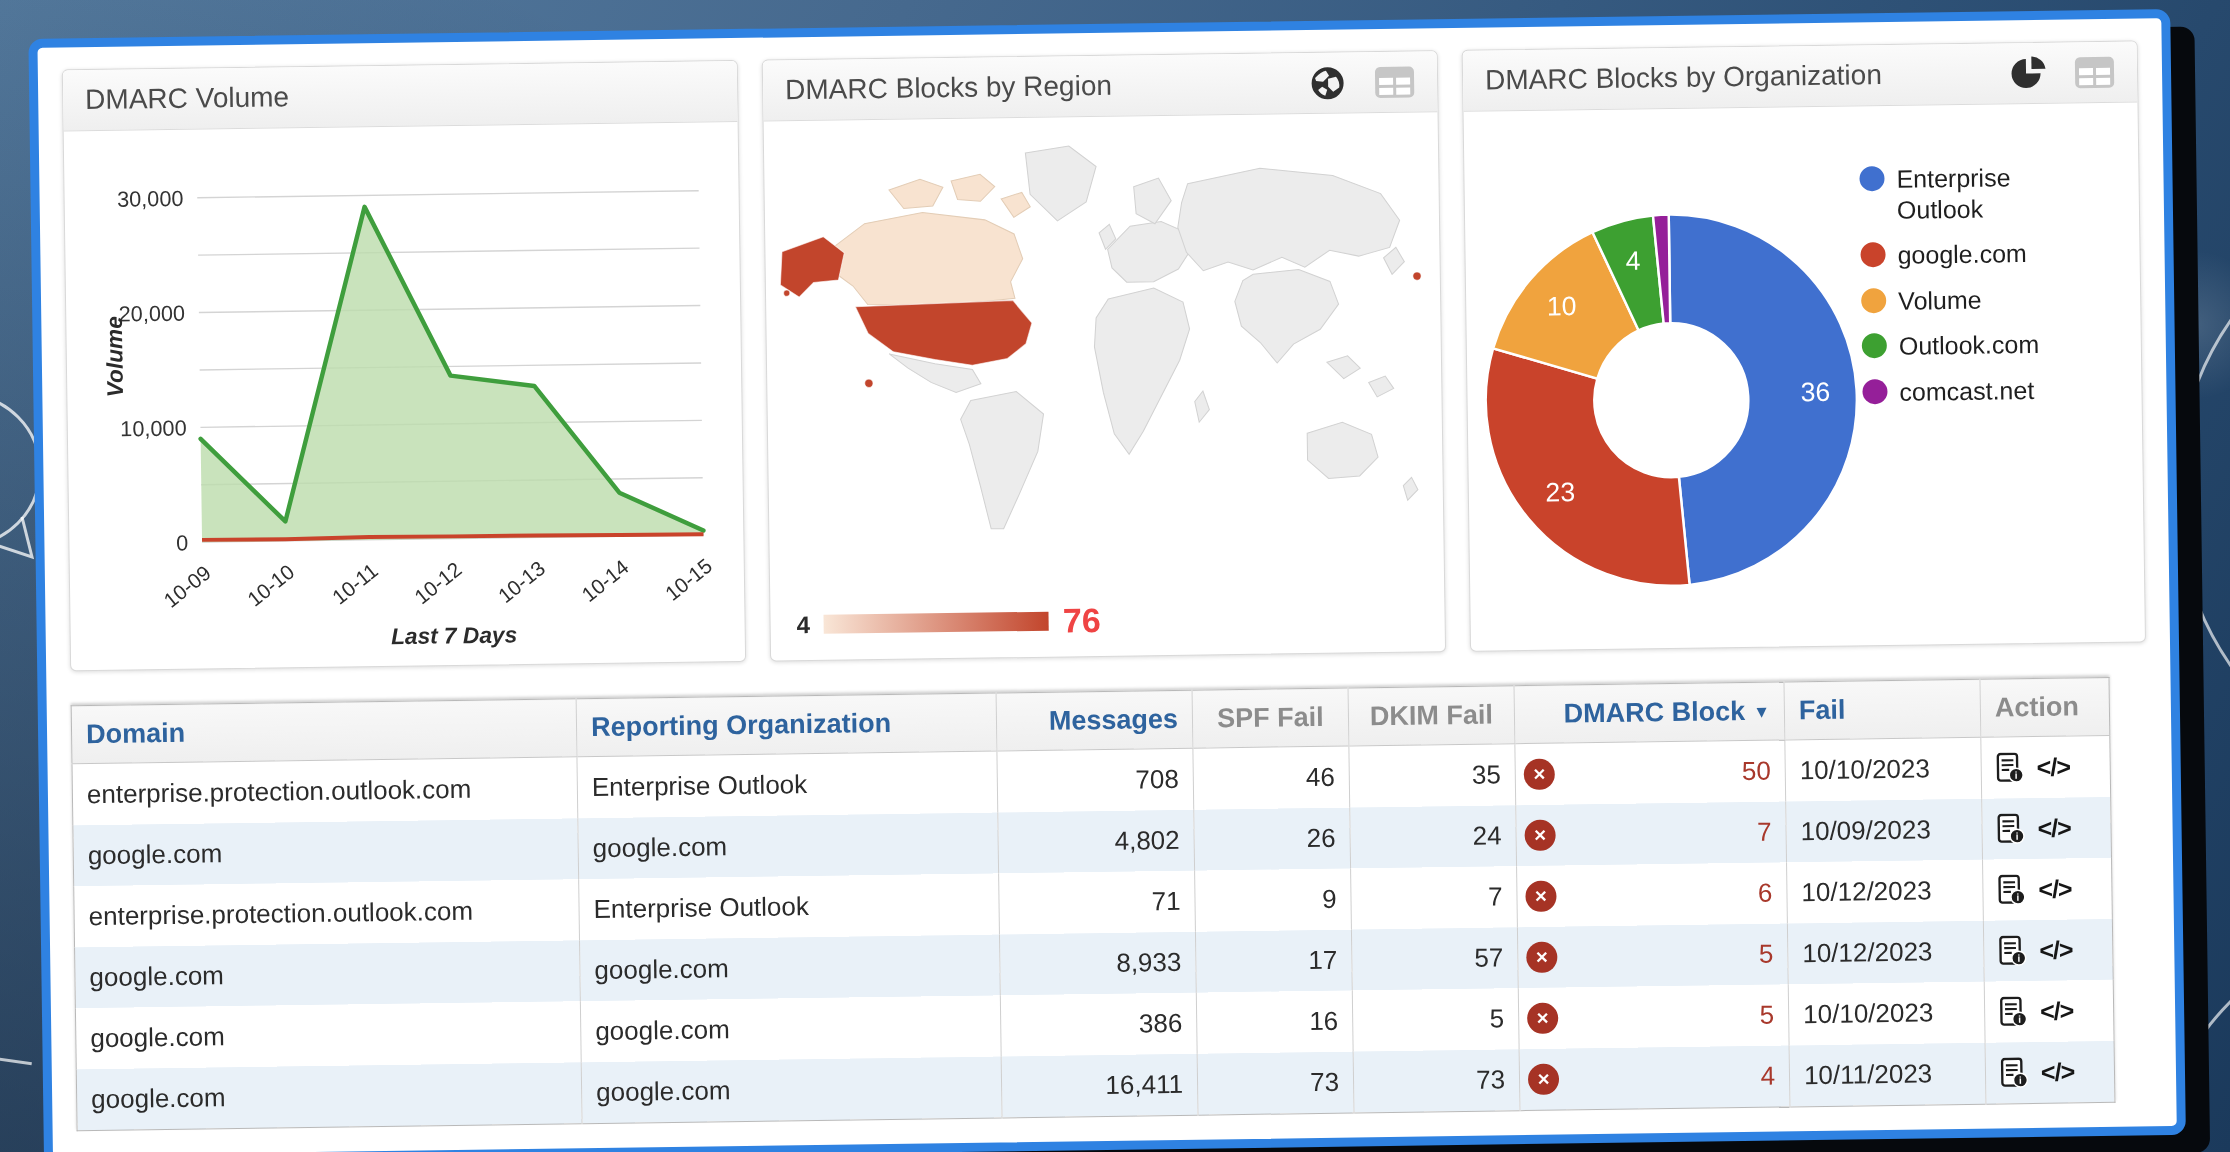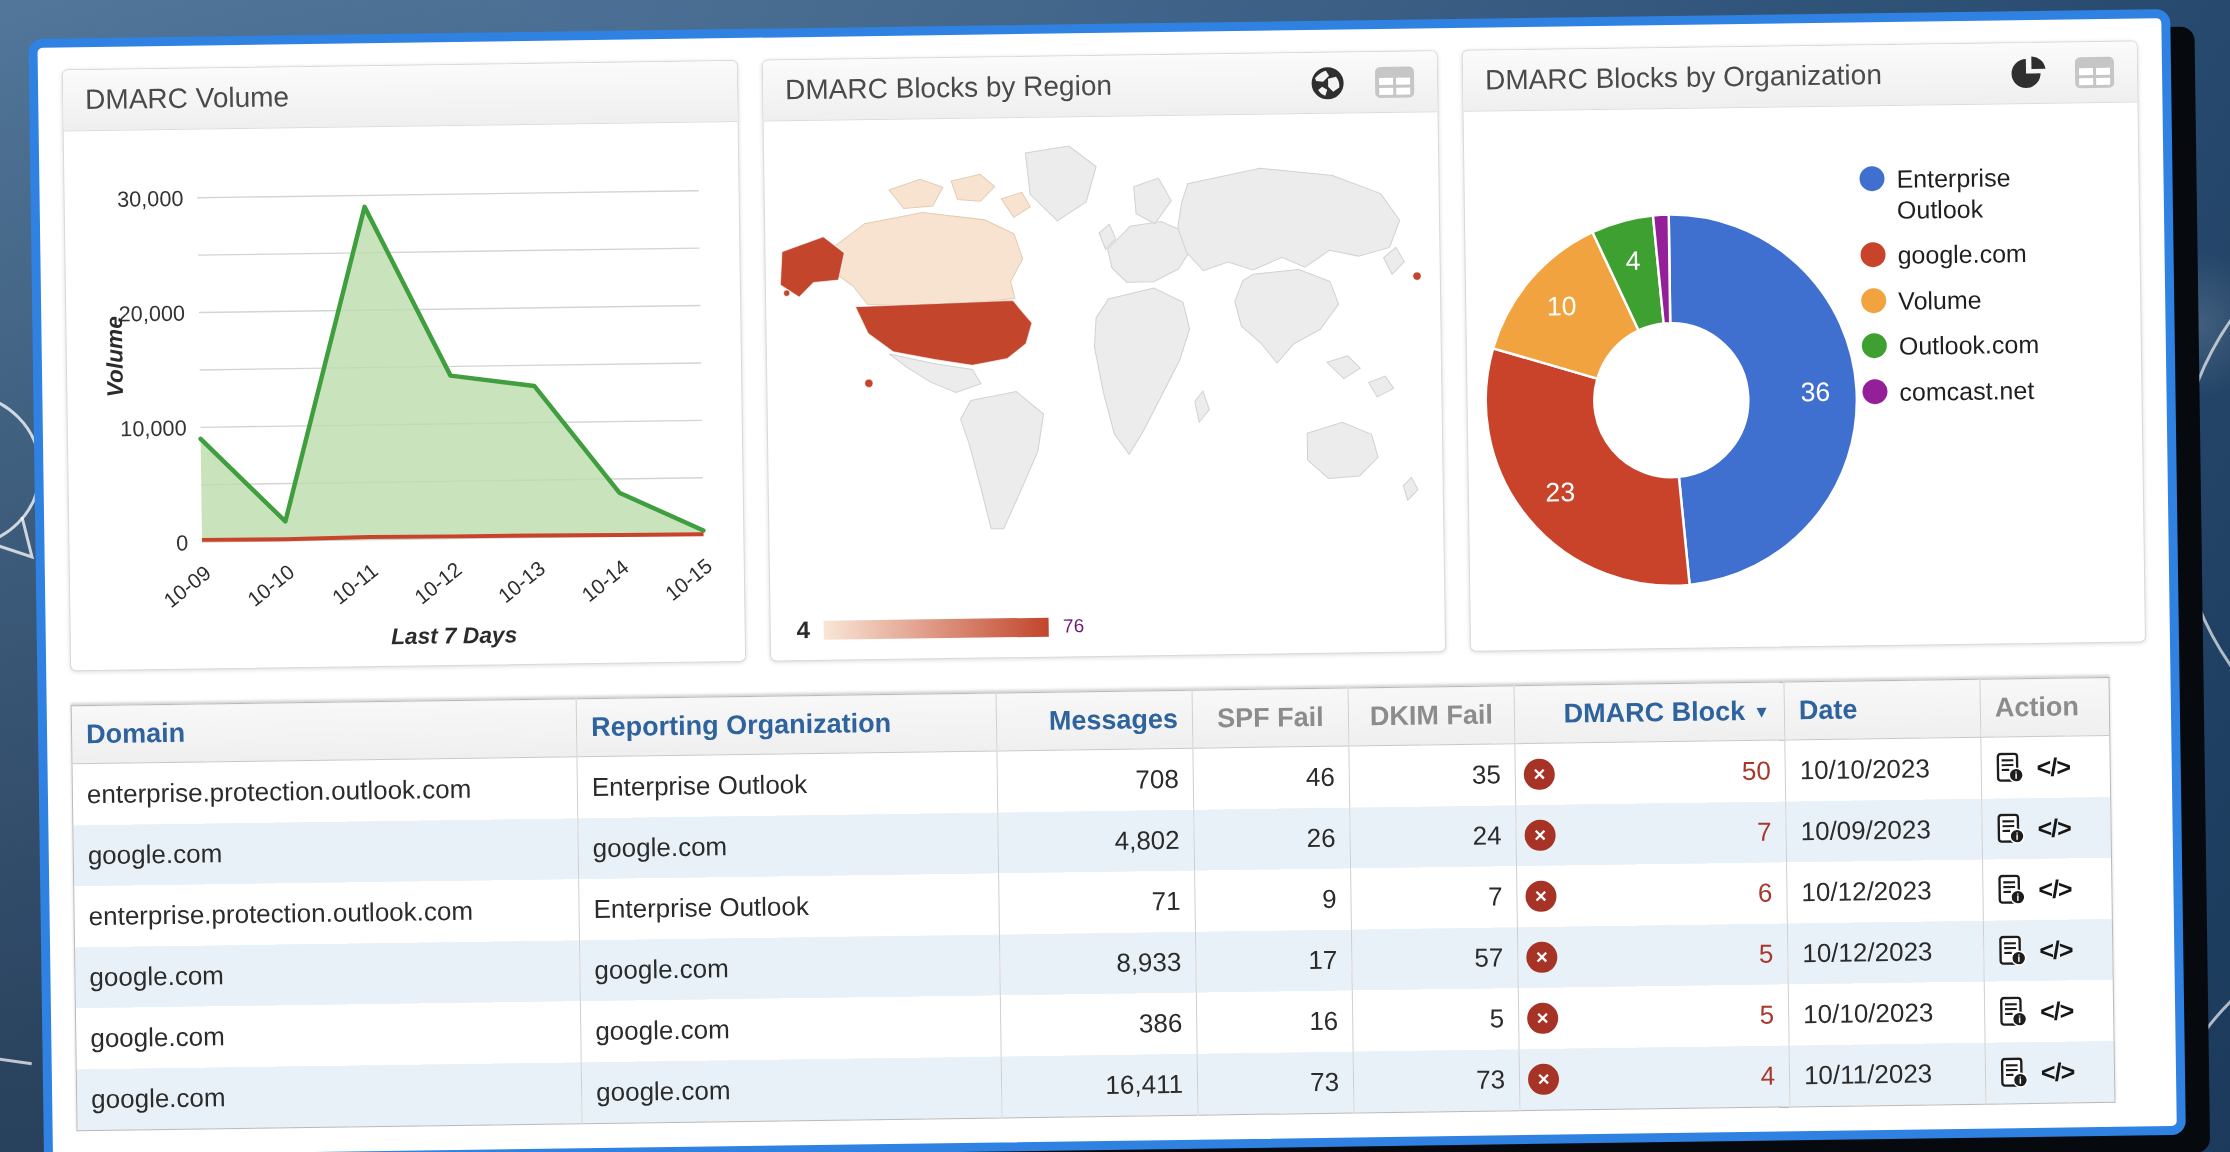--- a/index.html
+++ b/index.html
@@ -31,21 +31,21 @@
     padding:0 22px;background:linear-gradient(#fbfbfb,#efefef);border-bottom:1px solid #dcdcdc;}
   .panel-title{font-size:28px;color:var(--panel-title,#4a4a4a);font-weight:400;}
   .panel-icons{display:flex;align-items:center;gap:28px;}
   .panel-icons svg{display:block;cursor:pointer;}
   .panel-body{position:relative;height:539px;}
   svg text{font-family:"Liberation Sans", sans-serif;}
 
   
   .map-legend{position:absolute;left:26px;bottom:16px;display:flex;align-items:center;gap:14px;}
   .map-legend .lg-min{font-size:24px;font-weight:bold;color:#2b2b2b;}
-  .map-legend .lg-max{font-size:19px;font-weight:normal;color:#701a75;}
+  .map-legend .lg-max{font-size:34px;font-weight:bold;color:#ef4444;}
   .legend-gradient{width:225px;height:19px;
     background:linear-gradient(90deg,var(--legend-low,#f9e6d7),var(--legend-high,#c2452c));}
 
   
   .donut-legend{position:absolute;left:395px;top:58px;margin:0;padding:0;list-style:none;}
   .donut-legend li{display:flex;align-items:flex-start;gap:12px;margin-bottom:15px;}
   .donut-legend .dot{width:25px;height:25px;border-radius:50%;flex:0 0 auto;margin-top:2px;}
   .donut-legend .lbl{font-size:25px;color:#1f1f1f;line-height:1.22;max-width:170px;}
 
   
@@ -253,21 +253,21 @@
               <col style="width:129px">
           </colgroup>
           <thead>
               <tr id="table-head-row">
                 <th class="tone-blue al-left"><span>Domain</span></th>
                 <th class="tone-blue al-left"><span>Reporting Organization</span></th>
                 <th class="tone-blue al-right"><span>Messages</span></th>
                 <th class="tone-gray al-center"><span>SPF Fail</span></th>
                 <th class="tone-gray al-center"><span>DKIM Fail</span></th>
                 <th class="tone-blue al-right"><span>DMARC Block</span><span class="sort-arrow">▼</span></th>
-                <th class="tone-blue al-left"><span>Date</span></th>
+                <th class="tone-blue al-left"><span>Fail</span></th>
                 <th class="tone-gray al-left"><span>Action</span></th>
               </tr>
             </thead>
           <tbody id="table-body">
               <tr>
                 <td class="al-left">enterprise.protection.outlook.com</td>
                 <td class="al-left">Enterprise Outlook</td>
                 <td class="al-right">708</td>
                 <td class="al-right">46</td>
                 <td class="al-right">35</td>

